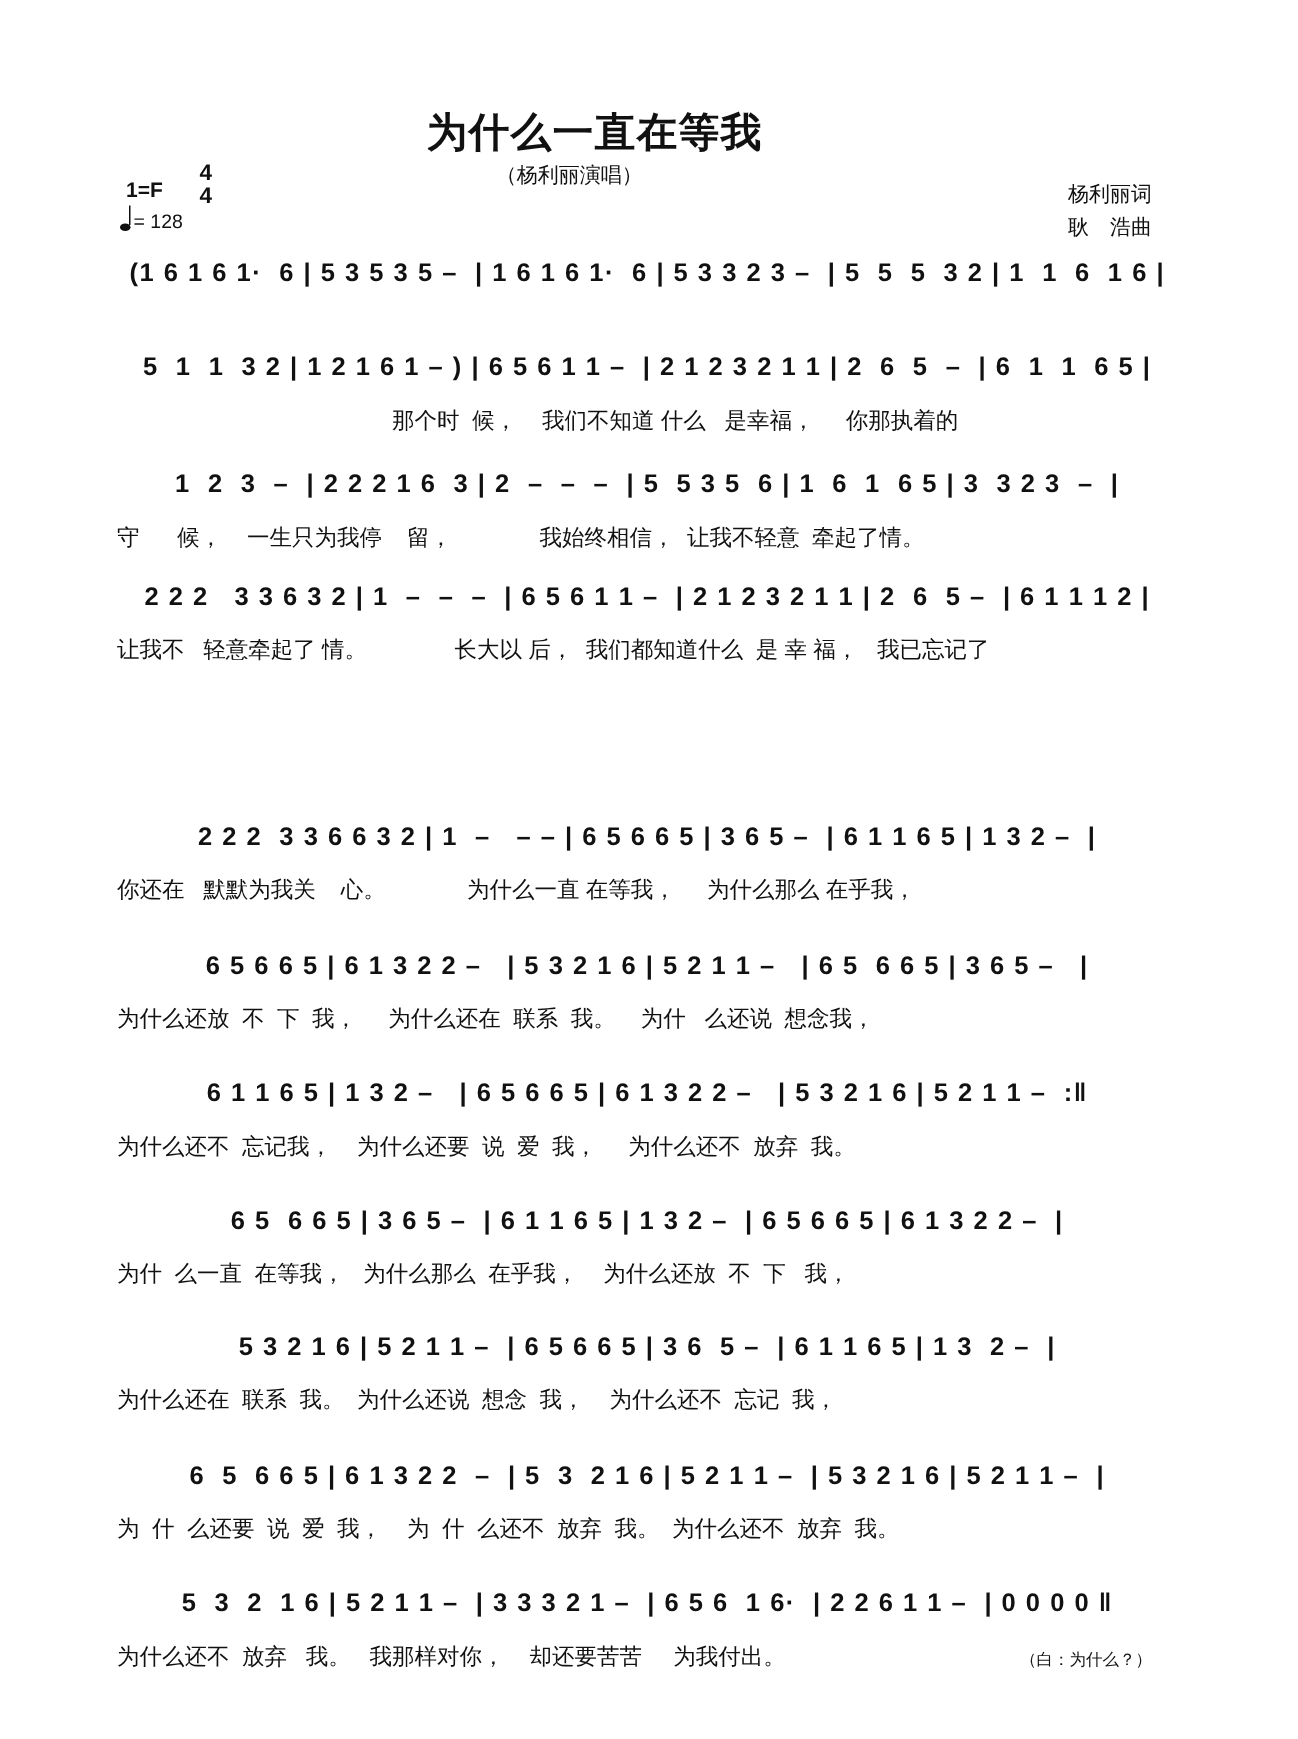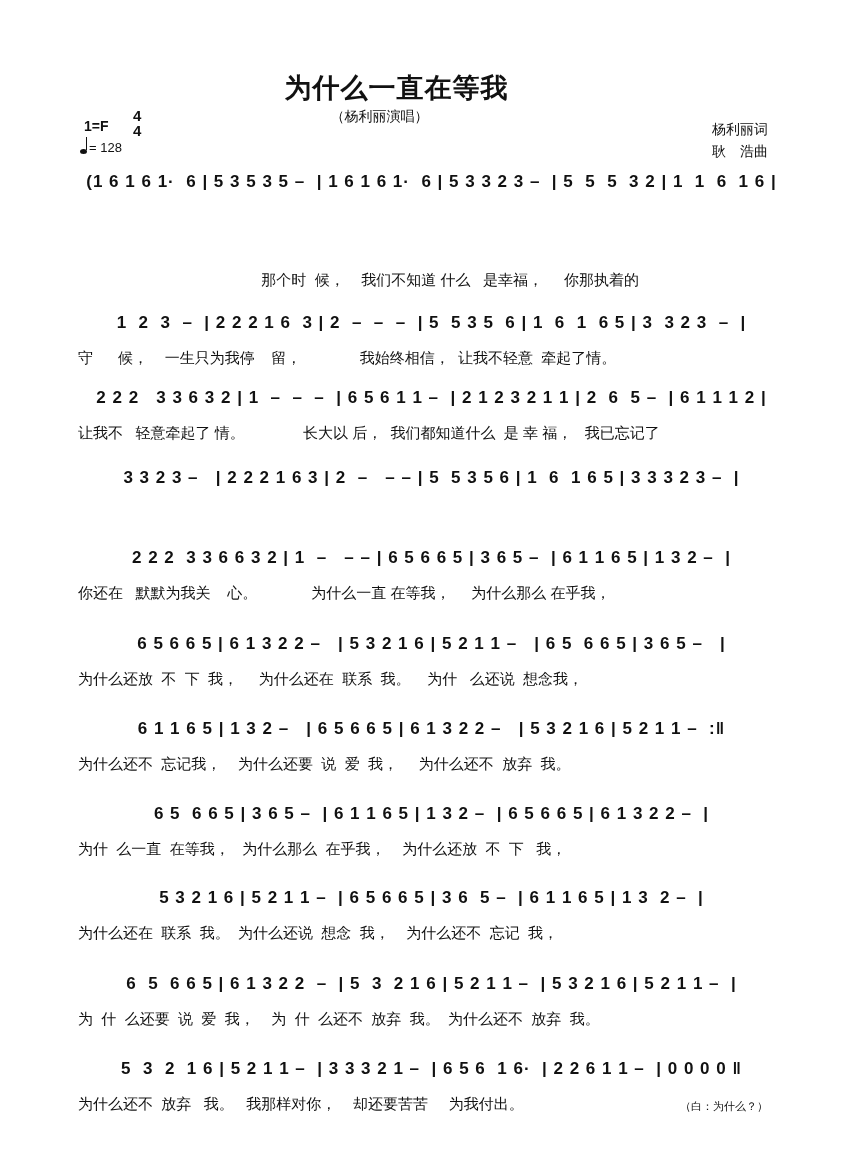--- a/index.html
+++ b/index.html
@@ -31,32 +31,32 @@
 <div class="credits">
   <div>杨利丽词</div>
   <div>耿　浩曲</div>
 </div>
 
 <div class="line" style="top:172px">
   <div class="notes">(1 6 1 6 1·  6 | 5 3 5 3 5 –  | 1 6 1 6 1·  6 | 5 3 3 2 3 –  | 5  5  5  3 2 | 1  1  6  1 6 |</div>
   <div class="lyrics"></div>
 </div>
 <div class="line" style="top:235px">
+  <div class="notes">5  1  1  3 2 | 1 2 1 6 1 – ) | 6 5 6 1 1 –  | 2 1 2 3 2 1 1 | 2  6  5  –  | 6  1  1  6 5 |</div>
   <div class="lyrics">                                            那个时  候，    我们不知道 什么   是幸福，     你那执着的</div>
 </div>
 <div class="line" style="top:313px">
   <div class="notes">1  2  3  –  | 2 2 2 1 6  3 | 2  –  –  –  | 5  5 3 5  6 | 1  6  1  6 5 | 3  3 2 3  –  |</div>
   <div class="lyrics">守      候，    一生只为我停    留，              我始终相信，  让我不轻意  牵起了情。</div>
 </div>
 <div class="line" style="top:388px">
   <div class="notes">2 2 2   3 3 6 3 2 | 1  –  –  –  | 6 5 6 1 1 –  | 2 1 2 3 2 1 1 | 2  6  5 –  | 6 1 1 1 2 |</div>
   <div class="lyrics">让我不   轻意牵起了 情。              长大以 后，  我们都知道什么  是 幸 福，   我已忘记了</div>
 </div>
 <div class="line" style="top:468px">
-  <div class="notes">3 3 2 3 –   | 2 2 2 1 6 3 | 2  –   – – | 5  5 3 5 6 | 1  6  1 6 5 | 3 3 3 2 3 –  |</div>
 </div>
 <div class="line" style="top:548px">
   <div class="notes">2 2 2  3 3 6 6 3 2 | 1  –   – – | 6 5 6 6 5 | 3 6 5 –  | 6 1 1 6 5 | 1 3 2 –  |</div>
   <div class="lyrics">你还在   默默为我关    心。             为什么一直 在等我，     为什么那么 在乎我，</div>
 </div>
 <div class="line" style="top:634px">
   <div class="notes">6 5 6 6 5 | 6 1 3 2 2 –   | 5 3 2 1 6 | 5 2 1 1 –   | 6 5  6 6 5 | 3 6 5 –   |</div>
   <div class="lyrics">为什么还放  不  下  我，     为什么还在  联系  我。    为什   么还说  想念我，</div>
 </div>
 <div class="line" style="top:719px">

